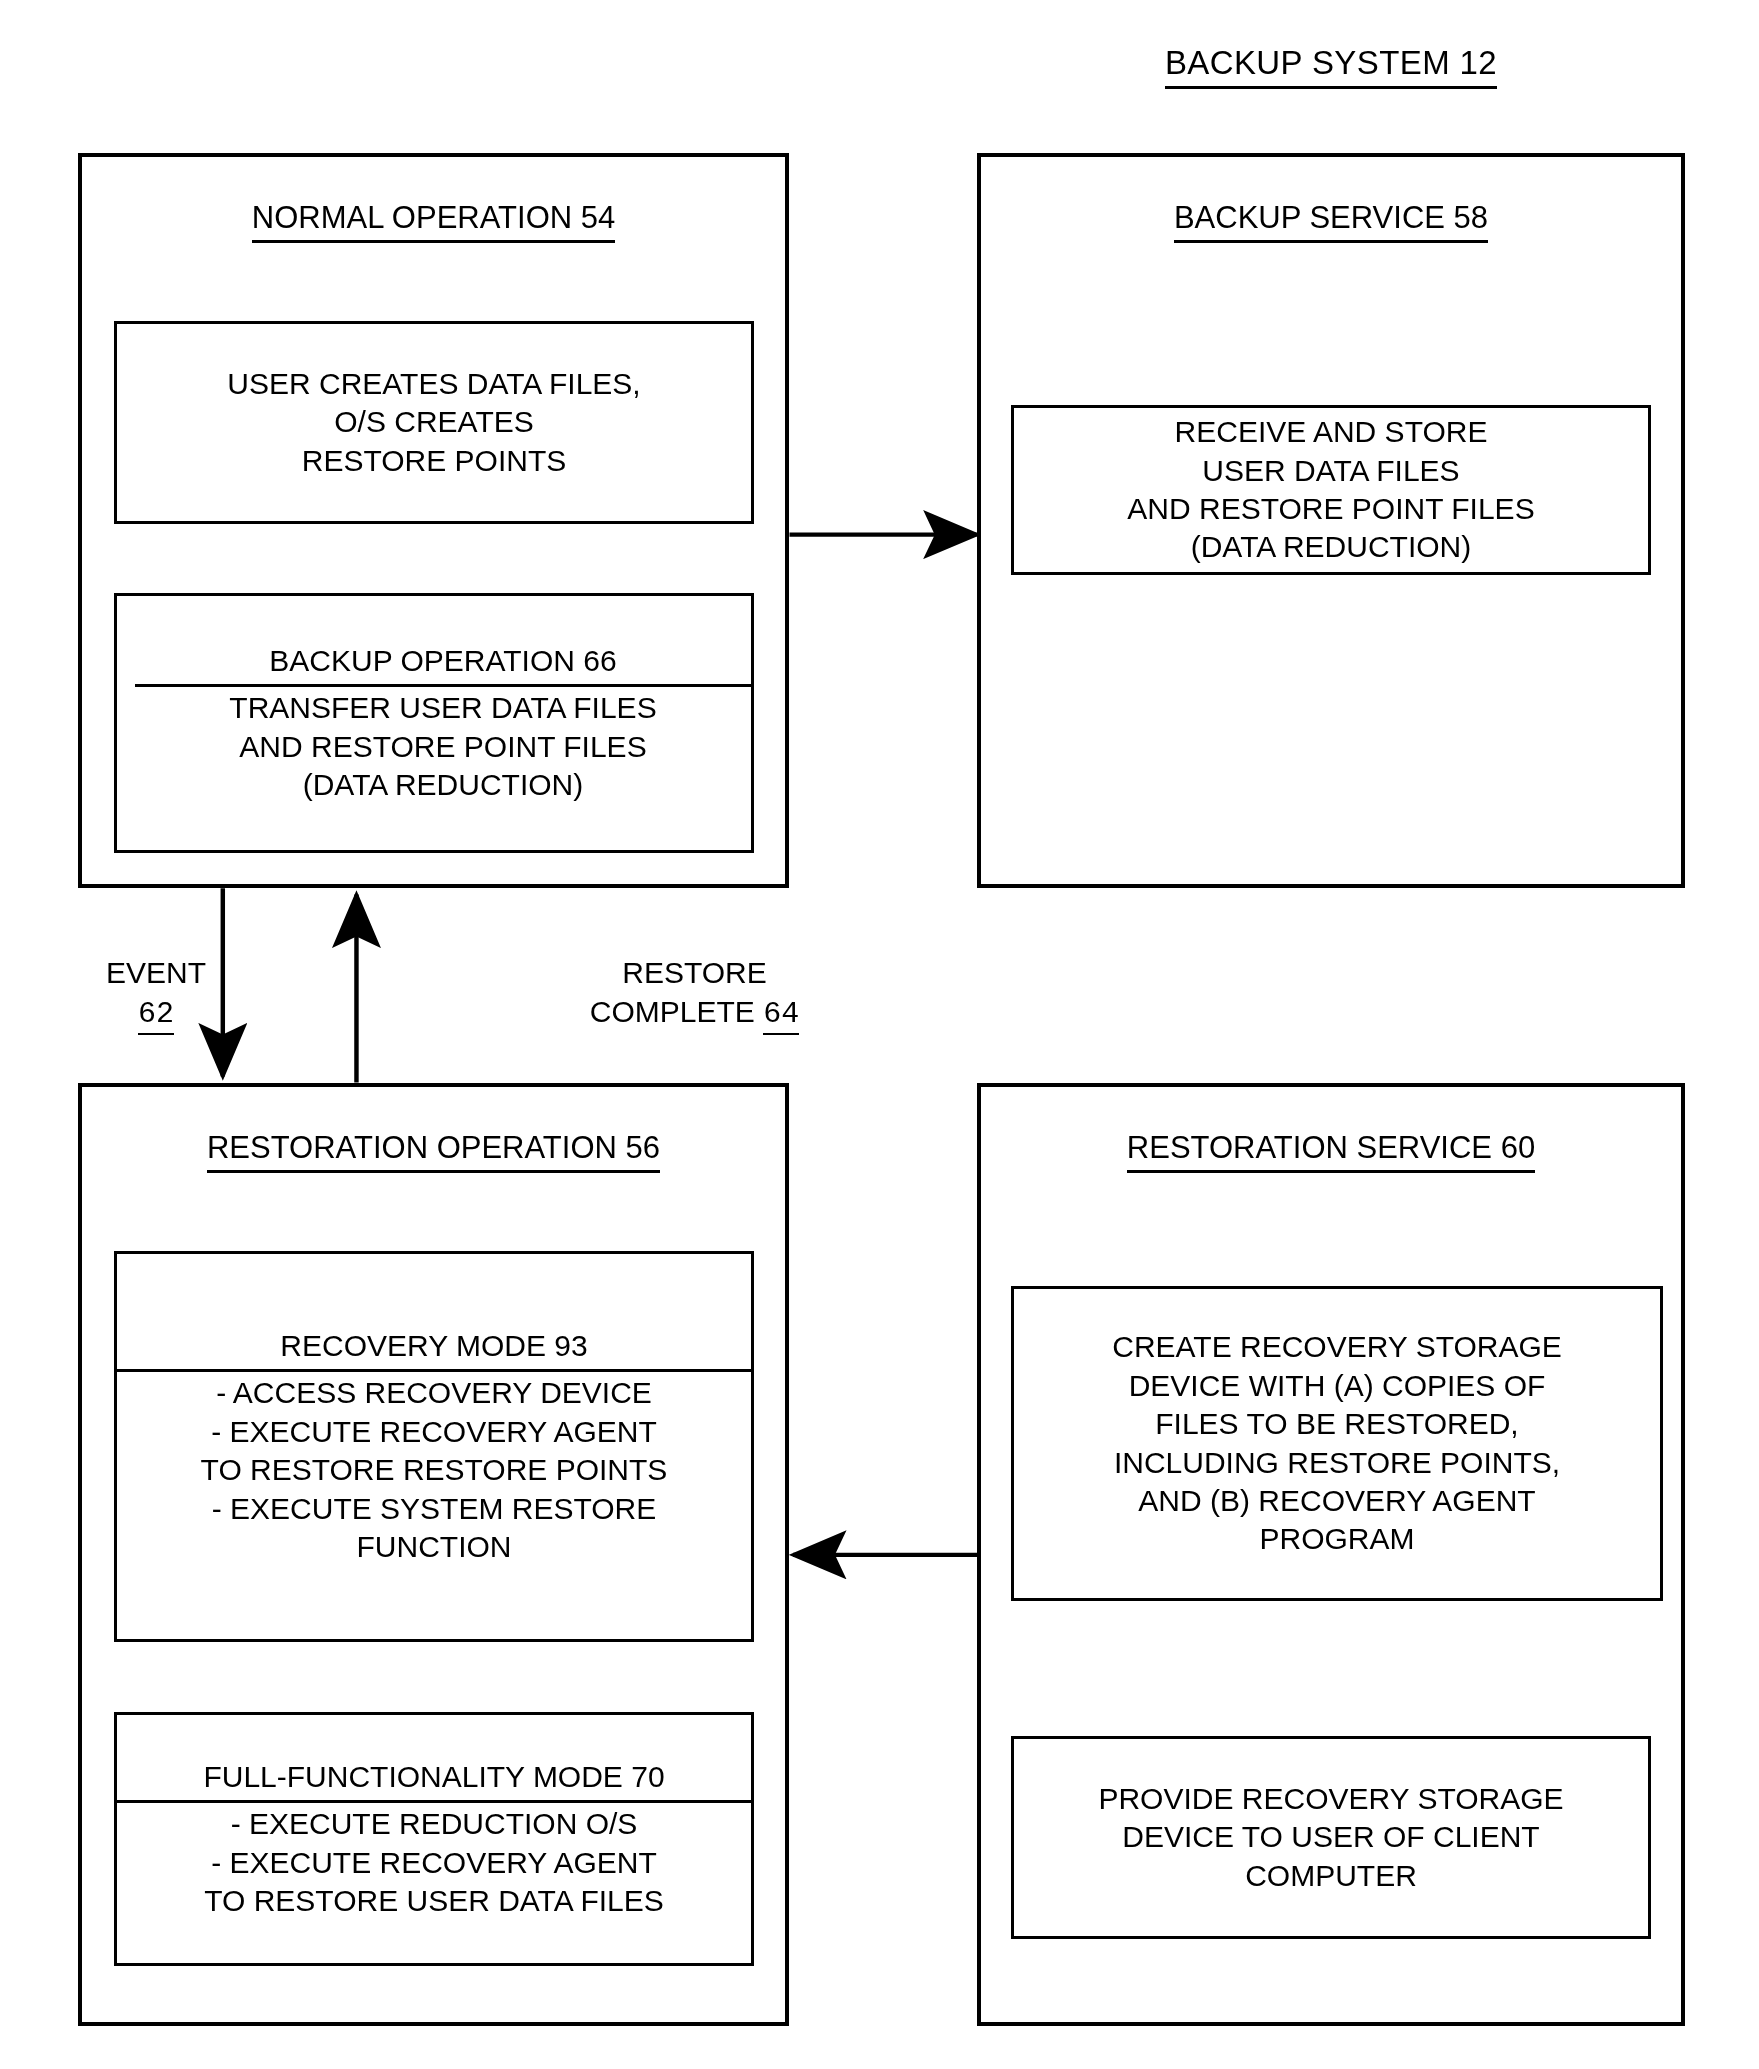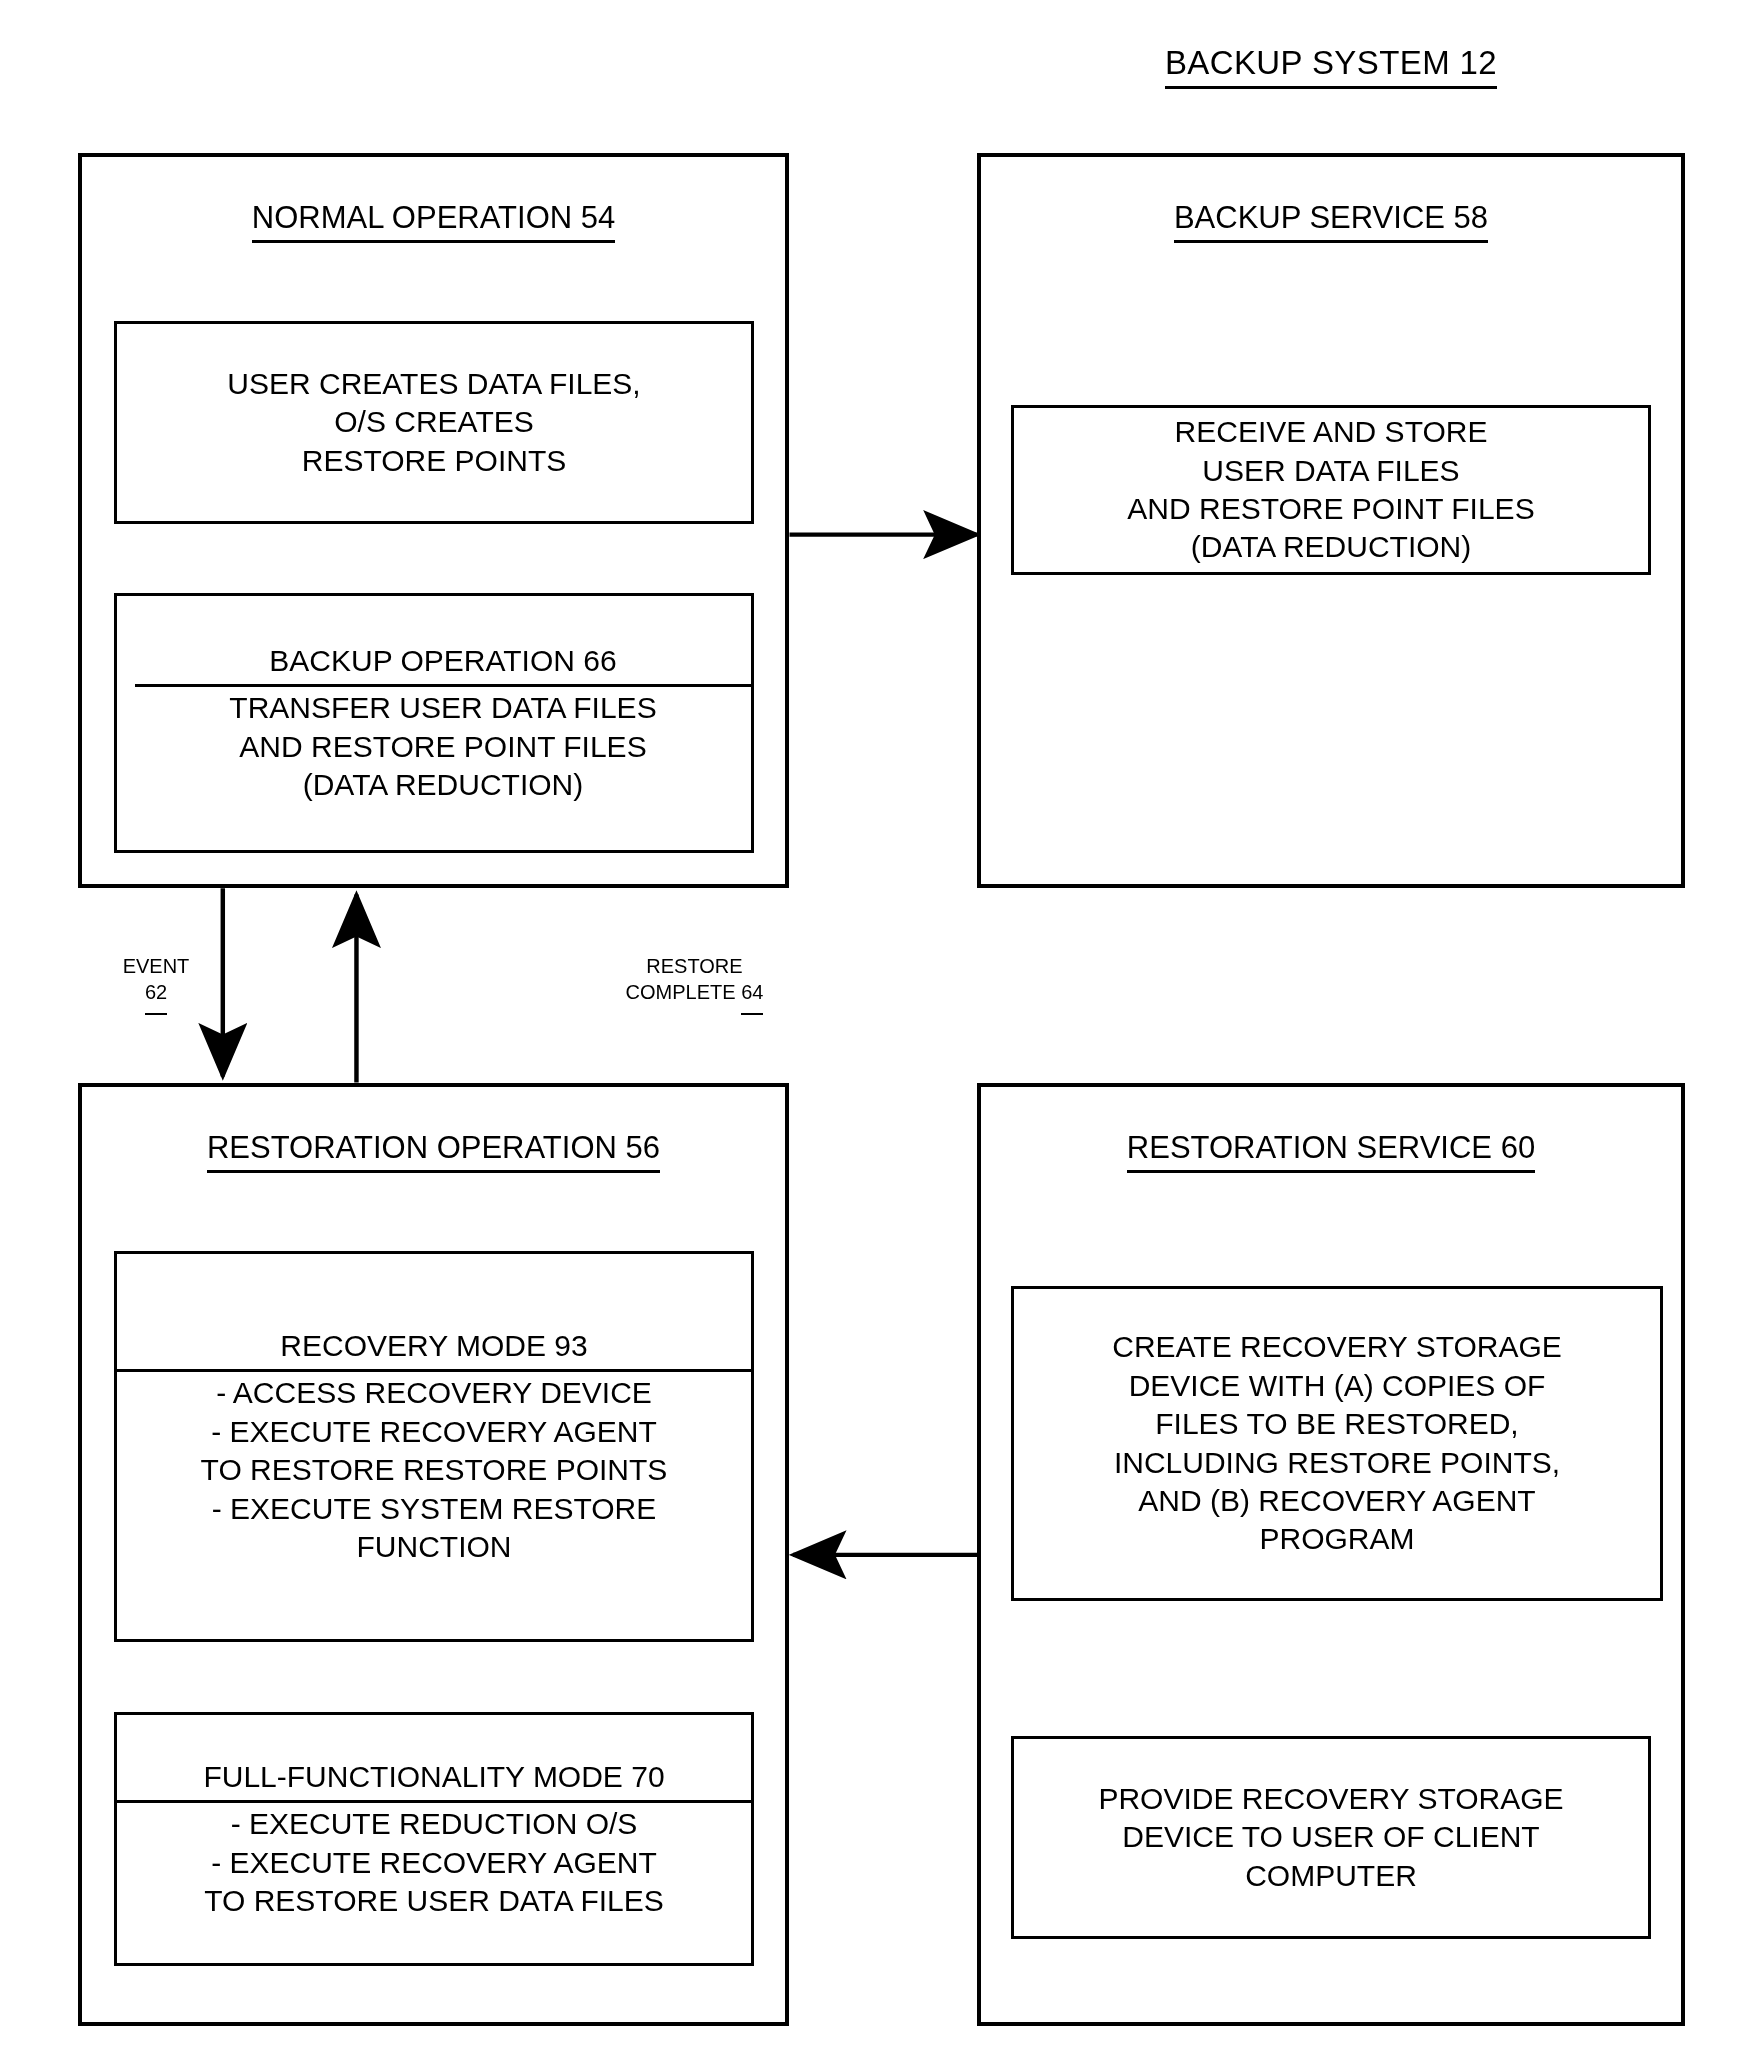--- a/index.html
+++ b/index.html
@@ -84,27 +84,28 @@
   }
   .step-box .ln {
     display: block;
     white-space: nowrap;
   }
 
   
   .flow-label {
     position: absolute;
     text-align: center;
-    font-size: 20px;
+    font-size: 30px;
     line-height: 1.3;
     white-space: nowrap;
   }
   .flow-label .u {
     border-bottom: 2.7px solid #000;
-    padding-bottom: 10px;
+    padding-bottom: 2px;
+    font-family: Liberation Mono, monospace;
   }
 </style>
 </head>
 <body>
 
 <div id="page">
 
   <svg id="wires" viewBox="0 0 1974 2322">
     <defs>
       <marker id="arrowhead" markerWidth="13" markerHeight="11" refX="12" refY="5.5" orient="auto" markerUnits="strokeWidth">

